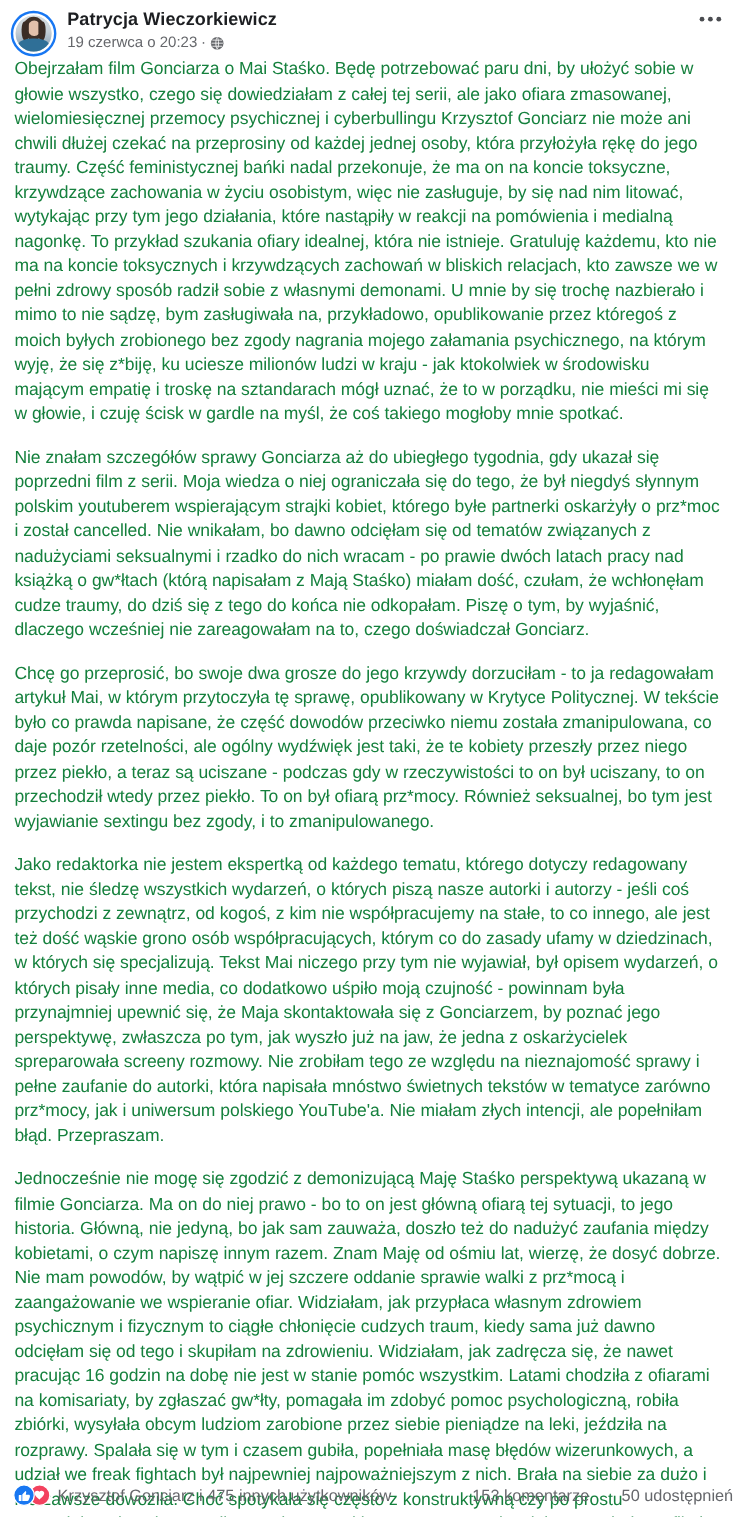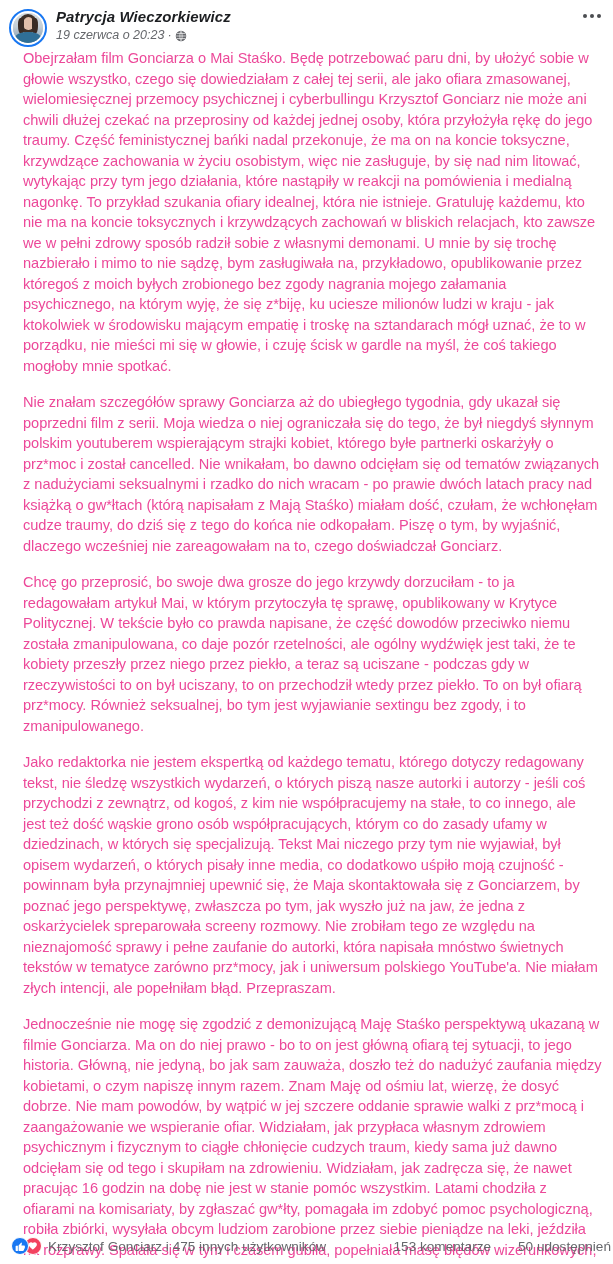--- a/index.html
+++ b/index.html
@@ -26,21 +26,20 @@
   }
 
   
   .post-header {
     display: flex;
     align-items: flex-start;
     padding: 8px 10px 0 9px;
     position: relative;
     height: 44px;
     box-sizing: border-box;
-    font-style: italic;
   }
   .avatar-wrap {
     width: 38px;
     height: 38px;
     border-radius: 50%;
     flex: 0 0 38px;
     position: relative;
     background: #ffffff;
     border: 2px solid #1877f2;
     box-sizing: border-box;
@@ -140,24 +139,24 @@
     border-radius: 50%;
     background: #4b4d51;
   }
 
   
   .post-body {
     padding: 4px 11px 0 11px;
     box-sizing: border-box;
   }
   .post-body p {
-    margin: 0 0 16px 12px;
+    margin: 0 0 16px 1px;
     font-size: 14.6px;
     line-height: 20.5px;
-    color: #ec4899;
+    color: #15803d;
     text-align: left;
     letter-spacing: -0.05px;
     word-spacing: 0.1px;
   }
   .post-body p:last-child {
     margin-bottom: 0;
   }
 
   
   .post-footer {

